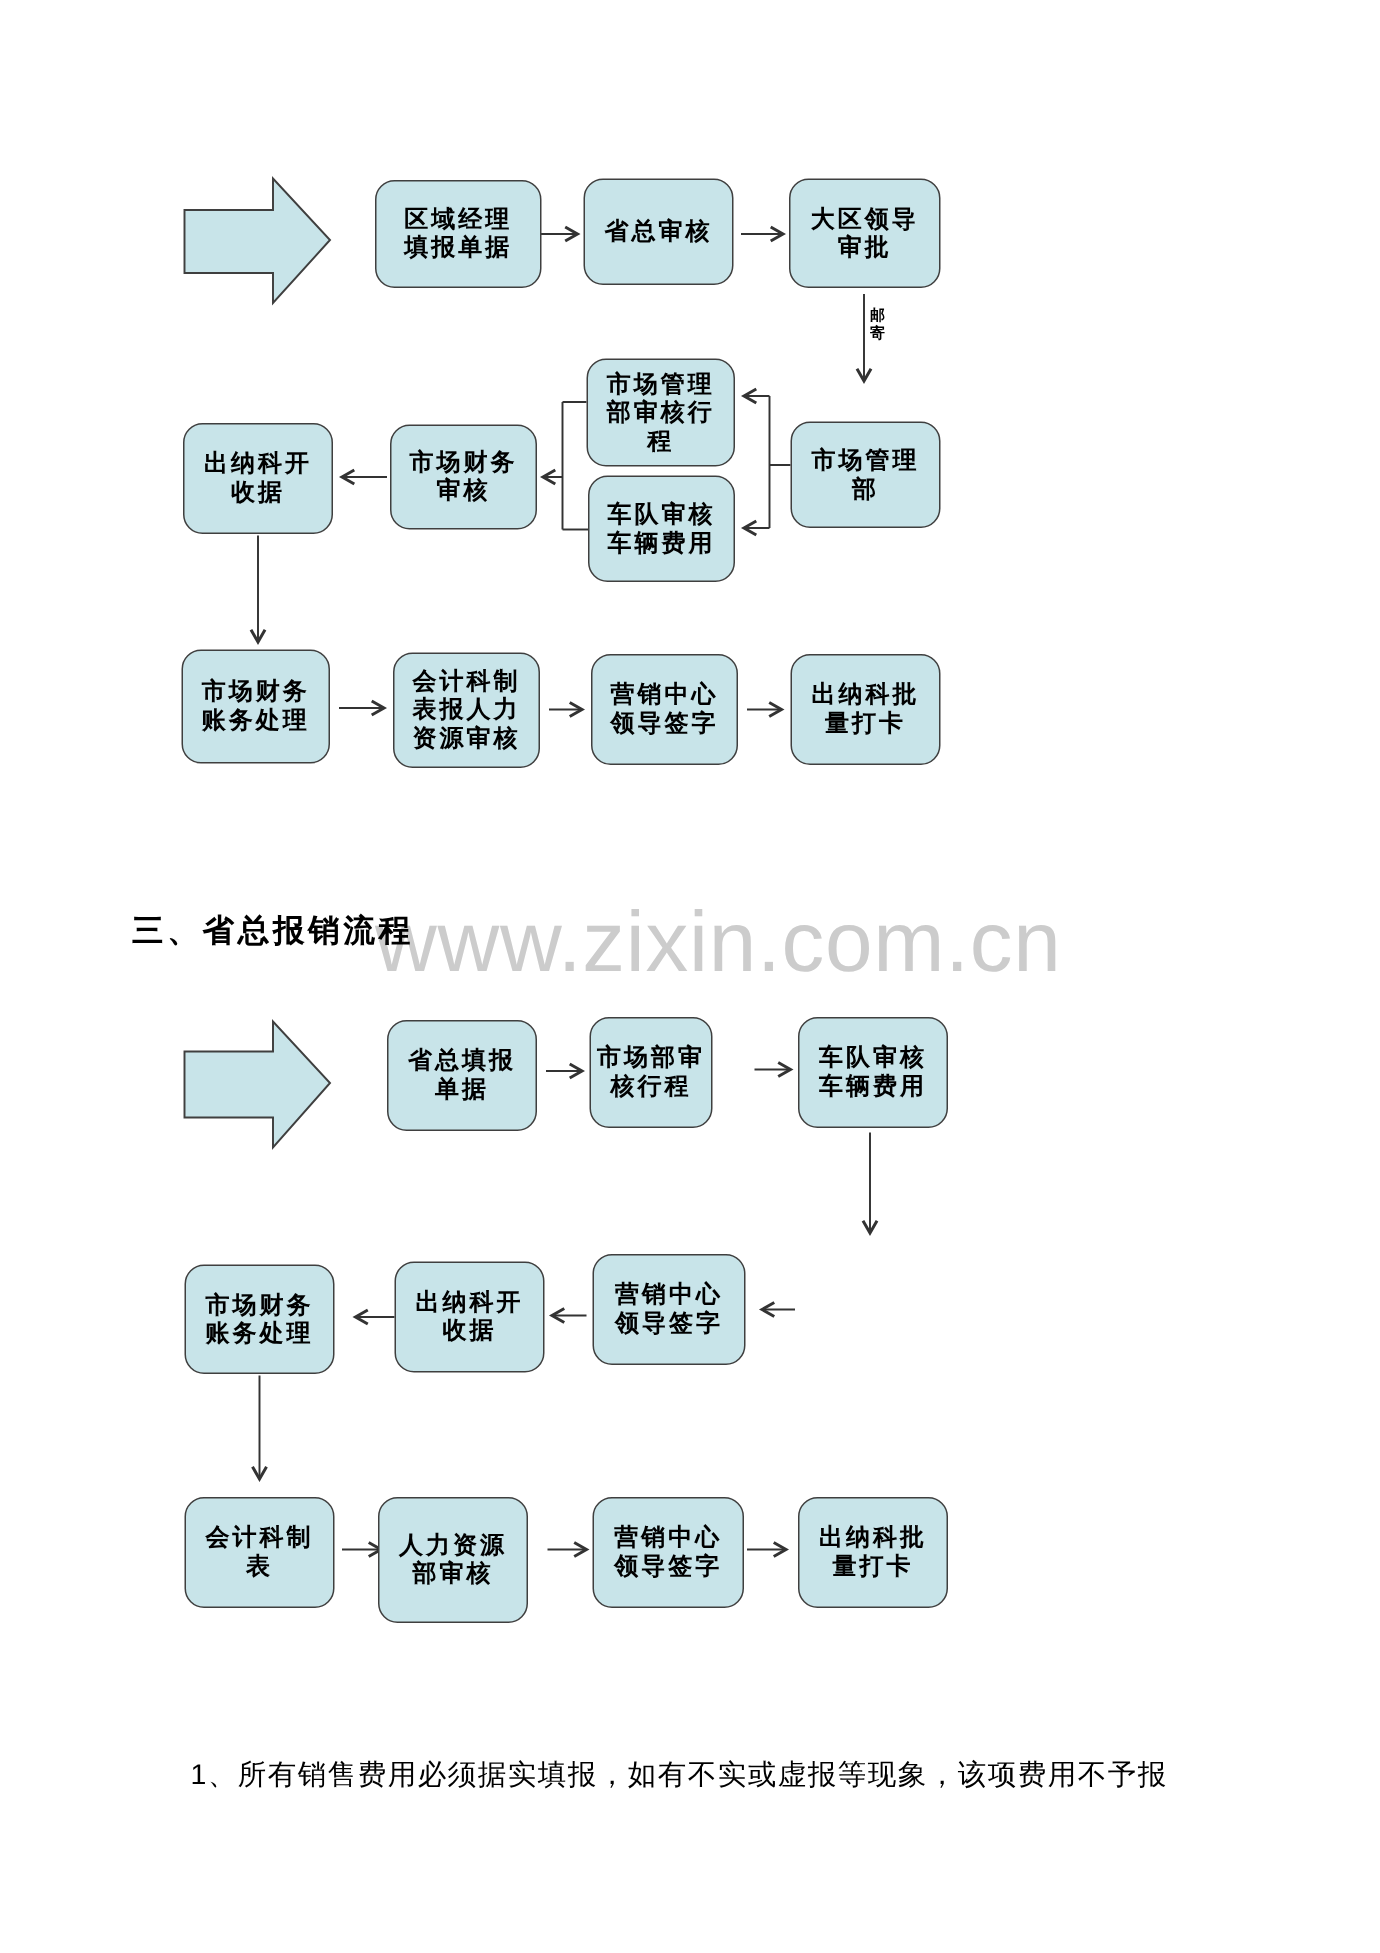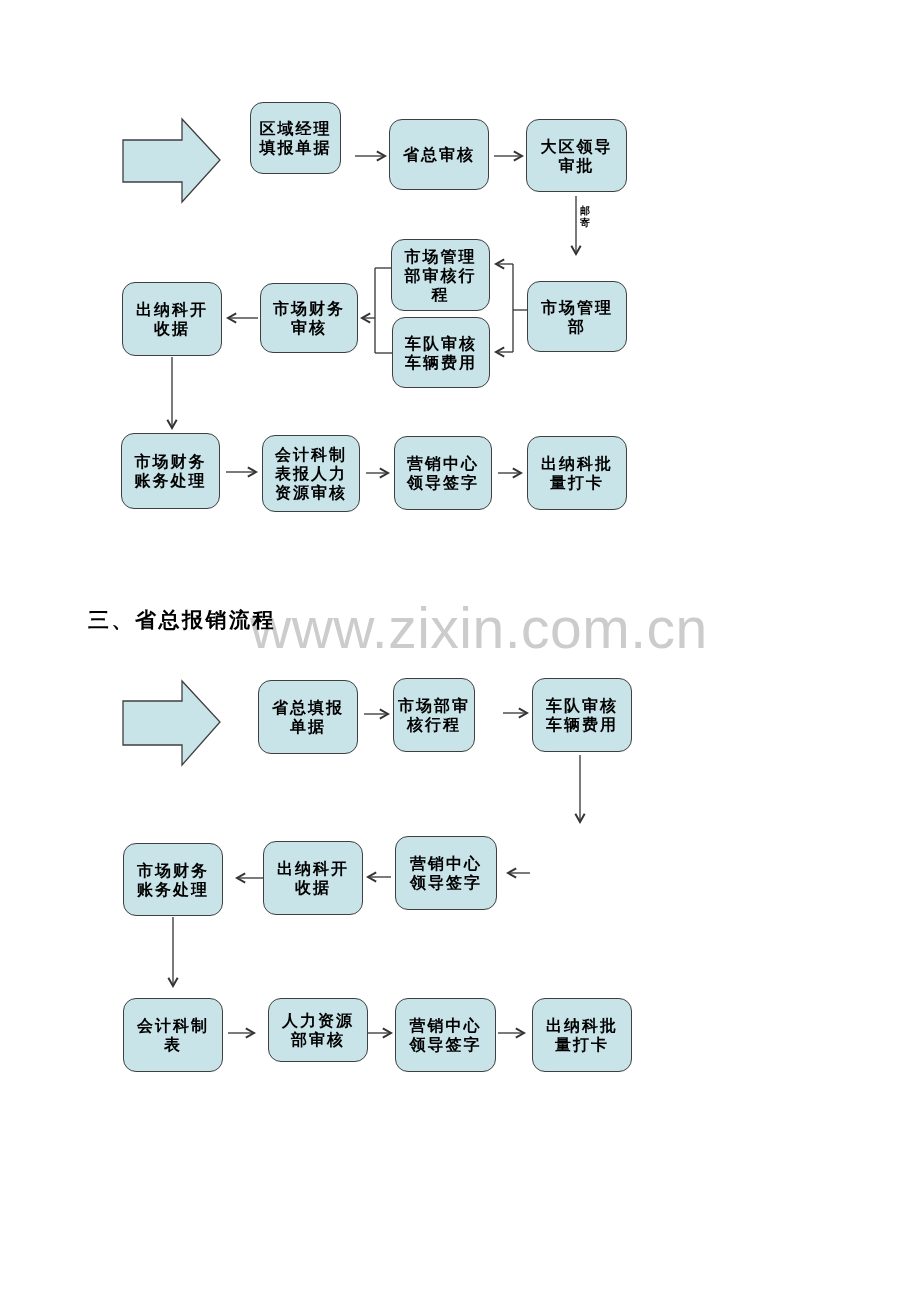--- a/index.html
+++ b/index.html
@@ -76,21 +76,21 @@
       <line x1="263" y1="878" x2="237" y2="878" marker-end="url(#ah)"></line>
       <line x1="391" y1="877" x2="368" y2="877" marker-end="url(#ah)"></line>
       <line x1="530" y1="873" x2="508" y2="873" marker-end="url(#ah)"></line>
       <line x1="173" y1="917" x2="173" y2="986" marker-end="url(#ah)"></line>
       <line x1="228" y1="1033" x2="254" y2="1033" marker-end="url(#ah)"></line>
       <line x1="365" y1="1033" x2="391" y2="1033" marker-end="url(#ah)"></line>
       <line x1="498" y1="1033" x2="524" y2="1033" marker-end="url(#ah)"></line>
     </g>
   </svg>
 
-  <div class="node" style="left:250px;top:102px;width:91px;height:72px">区域经理
+  <div class="node" style="left:250px;top:120px;width:111px;height:72px">区域经理
 填报单据</div>
   <div class="node" style="left:526px;top:119px;width:101px;height:73px">大区领导
 审批</div>
   <div class="node" style="left:389px;top:119px;width:100px;height:71px">省总审核</div>
   <div class="node" style="left:527px;top:281px;width:100px;height:71px">市场管理
 部</div>
   <div class="node" style="left:391px;top:239px;width:99px;height:72px">市场管理
 部审核行
 程</div>
   <div class="node" style="left:392px;top:317px;width:98px;height:71px">车队审核
@@ -120,21 +120,22 @@
   <div class="node" style="left:532px;top:678px;width:100px;height:74px">车队审核
 车辆费用</div>
   <div class="node" style="left:123px;top:843px;width:100px;height:73px">市场财务
 账务处理</div>
   <div class="node" style="left:263px;top:841px;width:100px;height:74px">出纳科开
 收据</div>
   <div class="node" style="left:395px;top:836px;width:102px;height:74px">营销中心
 领导签字</div>
   <div class="node" style="left:123px;top:998px;width:100px;height:74px">会计科制
 表</div>
-  <div class="node" style="left:268px;top:998px;width:100px;height:64px">人力资源
+  <div class="node" style="left:252px;top:998px;width:100px;height:84px">人力资源
 部审核</div>
   <div class="node" style="left:395px;top:998px;width:101px;height:74px">营销中心
 领导签字</div>
   <div class="node" style="left:532px;top:998px;width:100px;height:74px">出纳科批
 量打卡</div>
 
+  <div class="body-text" style="left:127px;top:1170px">1、所有销售费用必须据实填报，如有不实或虚报等现象，该项费用不予报</div>
 
 </div>
 
 </body></html>

